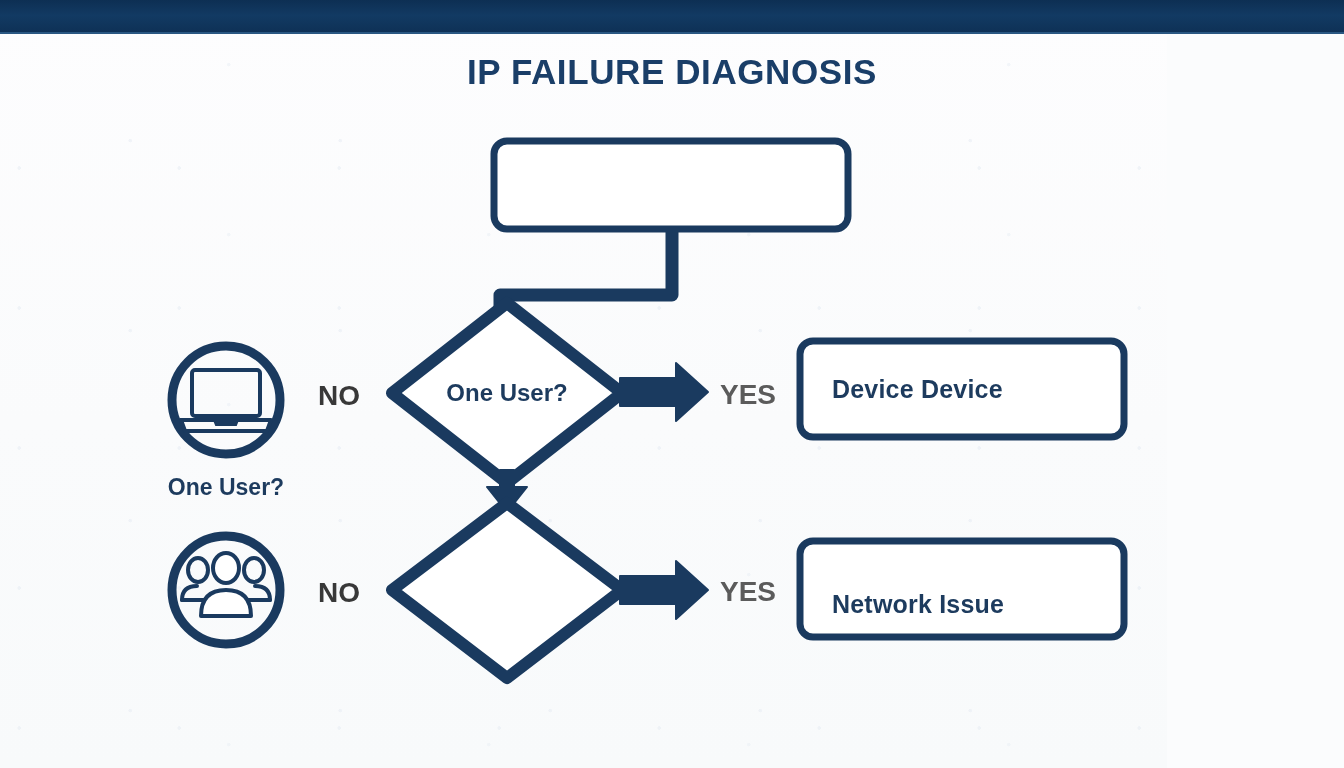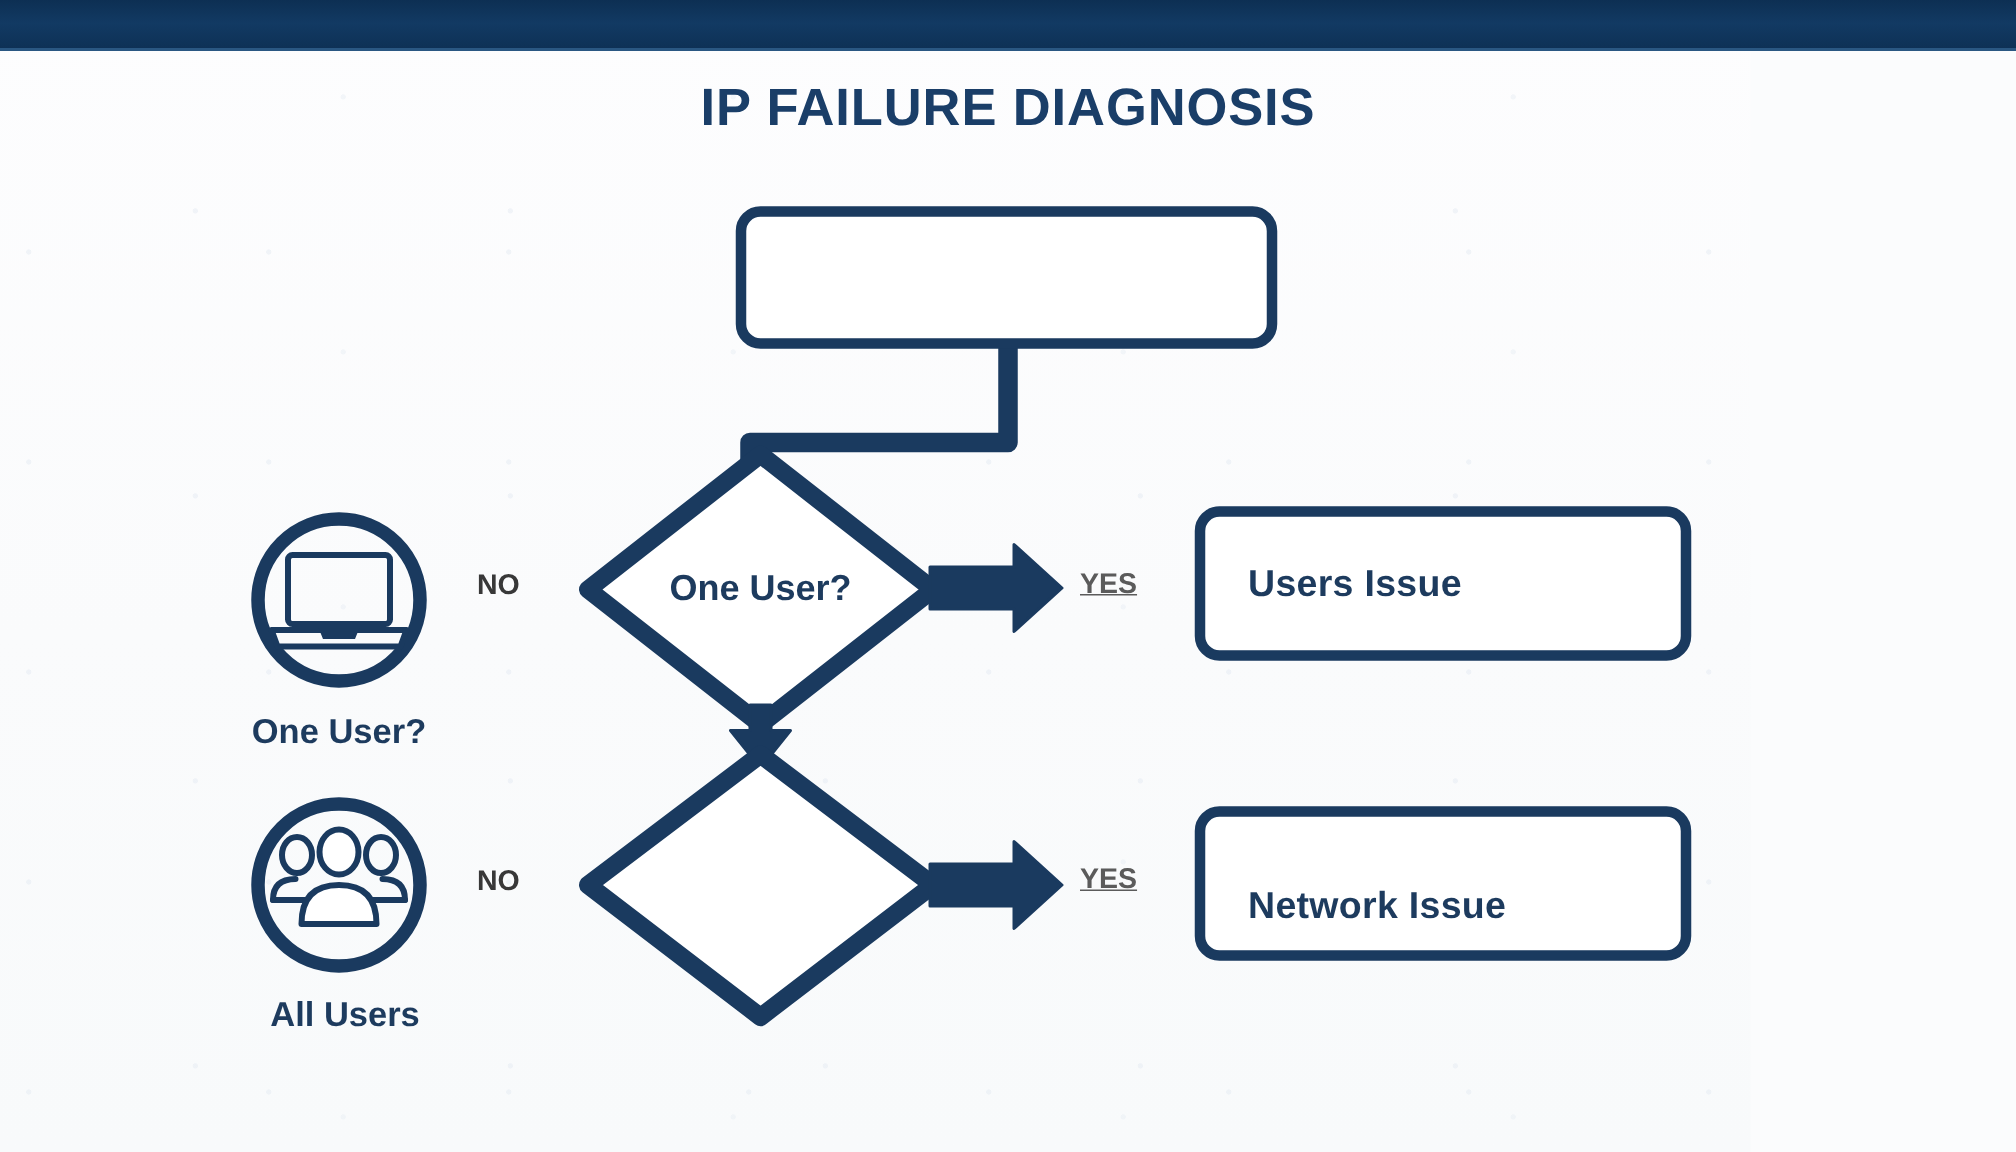--- a/index.html
+++ b/index.html
@@ -74,26 +74,26 @@
     letter-spacing: 0.2px;
   }
 
   .diamond-label {
     font-size: 24px;
     text-align: center;
   }
 
   .branch-label {
     position: absolute;
-    font-size: 19px;
+    font-size: 28px;
     font-weight: bold;
     white-space: nowrap;
   }
   .branch-no  { color: #383838; }
-  .branch-yes { color: #5b5b5b; text-decoration: underline; }
+  .branch-yes { color: #5b5b5b; }
 
   .icon-caption {
     position: absolute;
     font-size: 23px;
     font-weight: bold;
     color: #1d3b5e;
     text-align: center;
     white-space: nowrap;
   }
 </style>
@@ -165,29 +165,28 @@
       <ellipse cx="226" cy="568" rx="13" ry="15" fill="#ffffff" stroke="#1a3a5f" stroke-width="4"></ellipse>
       <path d="M 201 616 Q 201 590 226 590 Q 251 590 251 616 Z" fill="#ffffff" stroke="#1a3a5f" stroke-width="4" stroke-linejoin="round"></path>
     </g>
 
   </svg>
 
 
   <div class="node-label diamond-label" style="left:392px; top:379px; width:230px;">One User?</div>
 
 
-  <div class="node-label box-label" style="left:832px; top:375px;">Users Issue</div>
+  <div class="node-label box-label" style="left:832px; top:375px;">Device Device</div>
 
   <div class="node-label box-label" style="left:832px; top:590px;">Network Issue</div>
 
   <div class="branch-label branch-no" style="left:318px; top:380px;">NO</div>
 
   <div class="branch-label branch-yes" style="left:720px; top:379px;">YES</div>
 
   <div class="branch-label branch-no" style="left:318px; top:577px;">NO</div>
 
   <div class="branch-label branch-yes" style="left:720px; top:576px;">YES</div>
 
   <div class="icon-caption" style="left:106px; top:474px; width:240px;">One User?</div>
 
-  <div class="icon-caption" style="left:110px; top:663px; width:240px;">All Users</div>
 
 </div>
 
 </body></html>

